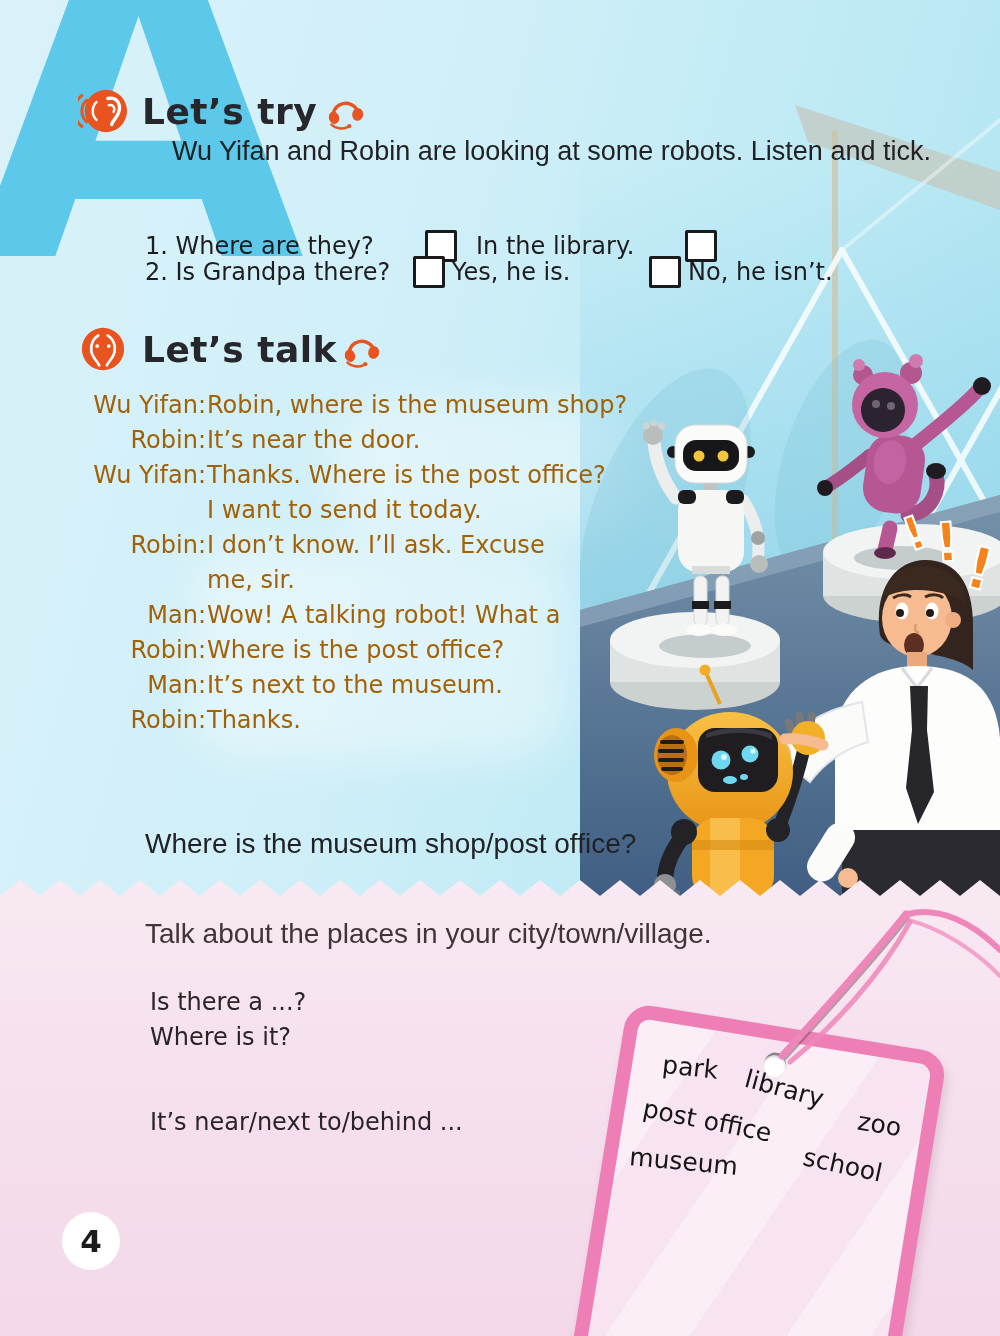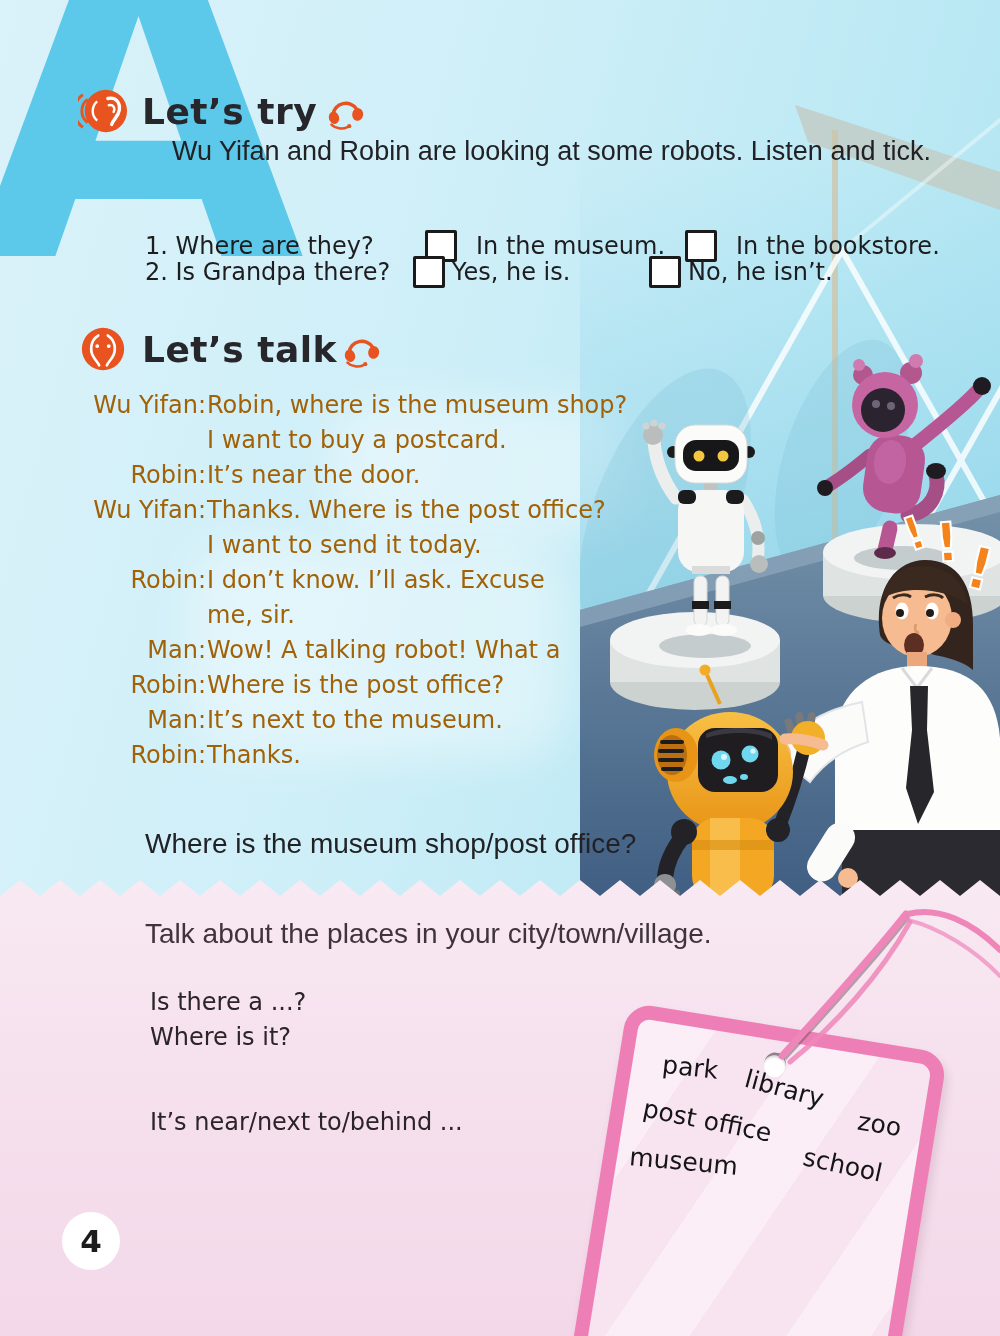--- a/index.html
+++ b/index.html
@@ -250,23 +250,22 @@
       <ellipse cx="41" cy="30" rx="6.5" ry="7.5" fill="#e8531f" transform="rotate(10 41 30)"></ellipse>
       <path d="M10 42 C15 47 23 48 29 45" stroke="#e8531f" stroke-width="3" fill="none" stroke-linecap="round"></path>
       <circle cx="31" cy="44" r="2.5" fill="#e8531f"></circle>
     </svg>
   </div>
   <div class="instruction">Wu Yifan and Robin are looking at some robots. Listen and tick.</div>
 
   <div class="q-row" style="top:230px;gap:12px;">
     <span class="q-label">1. Where are they?</span>
     <span class="cbox"></span>
-    <span class="optA">In the museum.</span>
+    <span class="optA">In the library.</span>
     <span class="cbox"></span>
-    <span>In the bookstore.</span>
   </div>
   <div class="q-row" style="top:256px;">
     <span class="q-label">2. Is Grandpa there?</span>
     <span class="cbox"></span>
     <span class="optA">Yes, he is.</span>
     <span class="cbox"></span>
     <span>No, he isn’t.</span>
   </div>
 
   <div class="head-row" style="left:78px;top:324px;">
@@ -287,21 +286,20 @@
     </svg>
   </div>
 
   <div class="dialogue">
     <div class="dl-row">
         <span class="dl-speaker">Wu Yifan:</span>
         <span class="dl-text">Robin, where is the museum shop?</span>
       </div>
     <div class="dl-row">
         <span class="dl-speaker"></span>
-        <span class="dl-text">I want to buy a postcard.</span>
       </div>
     <div class="dl-row">
         <span class="dl-speaker">Robin:</span>
         <span class="dl-text">It’s near the door.</span>
       </div>
     <div class="dl-row">
         <span class="dl-speaker">Wu Yifan:</span>
         <span class="dl-text">Thanks. Where is the post office?</span>
       </div>
     <div class="dl-row">

